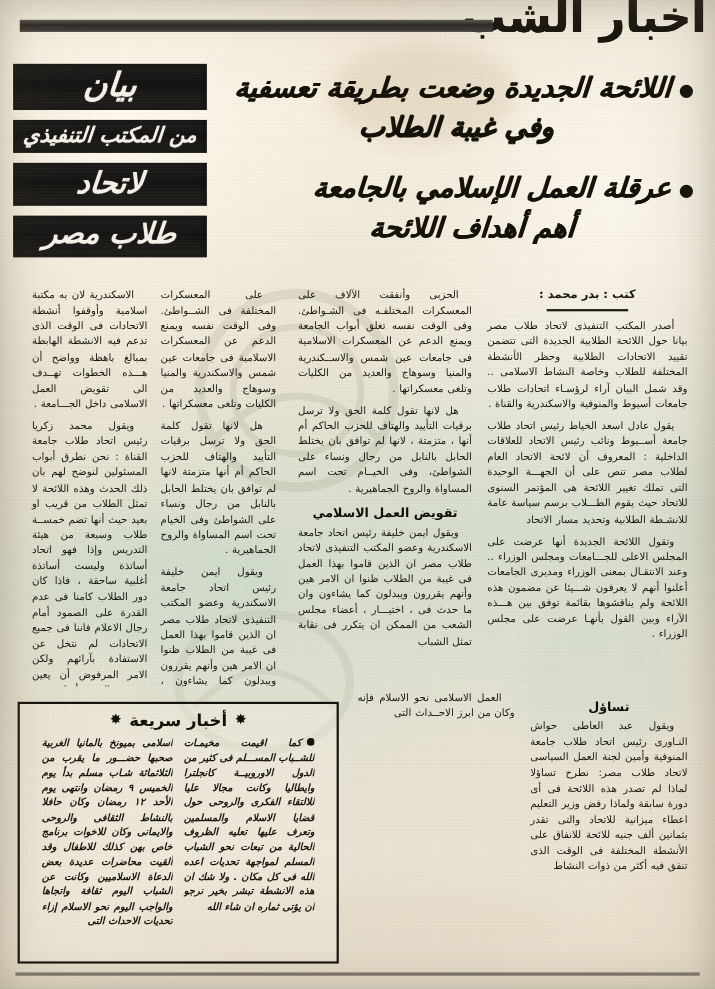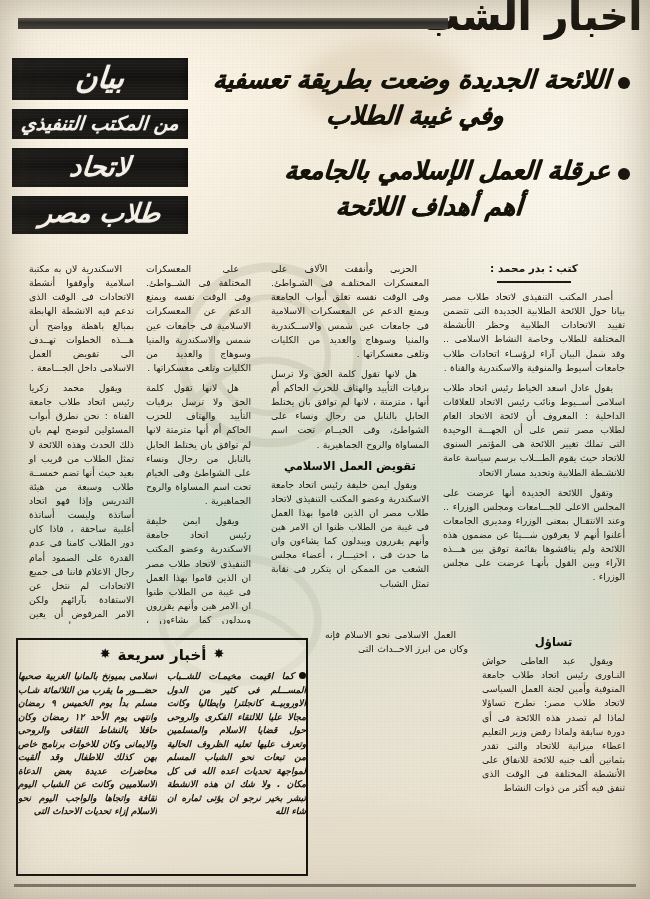--- a/index.html
+++ b/index.html
@@ -237,21 +237,21 @@
   
   .quicknews {
     position: absolute;
     left: 16px;
     top: 638px;
     width: 292px;
     height: 238px;
     border: 2.5px solid #15130e;
     background: rgba(247,241,227,0.30);
     box-sizing: border-box;
-    padding: 6px 0 5px;
+    padding: 6px 20px 5px;
   }
   .qn-head {
     text-align: center;
     font-family: "DejaVu Sans", "Liberation Sans", sans-serif;
     font-weight: 700;
     font-size: 15px;
     color: #12100b;
     letter-spacing: 1px;
     margin: 0 0 6px 0;
     white-space: nowrap;
@@ -380,21 +380,21 @@
       <span class="banner-text">طلاب مصر</span>
     </div>
   </div>
 
   <div class="cols">
 
     <div class="col col-right">
       <div class="byline">كتب : بدر محمد :</div>
       <div class="byline-rule"></div>
       <p class="body bold">أصدر المكتب التنفيذى لاتحاد طلاب مصر بيانا حول اللائحة الطلابية الجديدة التى تتضمن تقييد الاتحادات الطلابية وحظر الأنشطة المختلفة للطلاب وخاصة النشاط الاسلامى .. وقد شمل البيان آراء لرؤسـاء اتحادات طلاب جامعات أسيوط والمنوفية والاسكندرية والقناة .</p>
-      <p class="body">يقول عادل اسعد الخياط رئيس اتحاد طلاب اسلامى أســيوط ونائب رئيس الاتحاد للعلاقات الداخلية : المعروف أن لائحة الاتحاد العام لطلاب مصر تنص على أن الجهـــة الوحيدة التى تملك تغيير اللائحة هى المؤتمر السنوى للاتحاد حيث يقوم الطـــلاب برسم سياسة عامة للانشـطة الطلابية وتحديد مسار الاتحاد</p>
+      <p class="body">يقول عادل اسعد الخياط رئيس اتحاد طلاب جامعة أســيوط ونائب رئيس الاتحاد للعلاقات الداخلية : المعروف أن لائحة الاتحاد العام لطلاب مصر تنص على أن الجهـــة الوحيدة التى تملك تغيير اللائحة هى المؤتمر السنوى للاتحاد حيث يقوم الطـــلاب برسم سياسة عامة للانشـطة الطلابية وتحديد مسار الاتحاد</p>
       <p class="body">وتقول اللائحة الجديدة أنها عرضت على المجلس الاعلى للجـــامعات ومجلس الوزراء .. وعند الانتقـال بمعنى الوزراء ومديرى الجامعات أعلنوا أنهم لا يعرفون شـــيئا عن مضمون هذه اللائحة ولم يناقشوها بقائمة توفق بين هـــذه الآراء وبين القول بأنهـا عرضت على مجلس الوزراء .</p>
     </div>
 
     <div class="col col-mid">
       <p class="body">الحزبى وأنفقت الآلاف على المعسكرات المختلفـه فى الشـواطئ. وفى الوقت نفسه تغلق أبواب الجامعة ويمنع الدعم عن المعسكرات الاسلامية فى جامعات عين شمس والاســكندرية والمنيا وسوهاج والعديد من الكليات وتلغى معسكراتها .</p>
       <p class="body">هل لانها تقول كلمة الحق ولا ترسل برقيات التأييد والهتاف للحزب الحاكم أم أنها ، متزمتة ، لانها لم توافق بان يختلط الحابل بالنابل من رجال ونساء على الشواطئ، وفى الخيــام تحت اسم المساواة والروح الجماهيرية .</p>
       <div class="subhead">تقويض العمل الاسلامي</div>
       <p class="body bold">ويقول ايمن خليفة رئيس اتحاد جامعة الاسكندرية وعضو المكتب التنفيذى لاتحاد طلاب مصر ان الذين قاموا بهذا العمل فى غيبة من الطلاب ظنوا ان الامر هين وأنهم يقررون ويبدلون كما يشاءون وان ما حدث فى ، اختيـــار ، أعضاء مجلس الشعب من الممكن ان يتكرر فى نقابة تمثل الشباب</p>
 
     </div>

